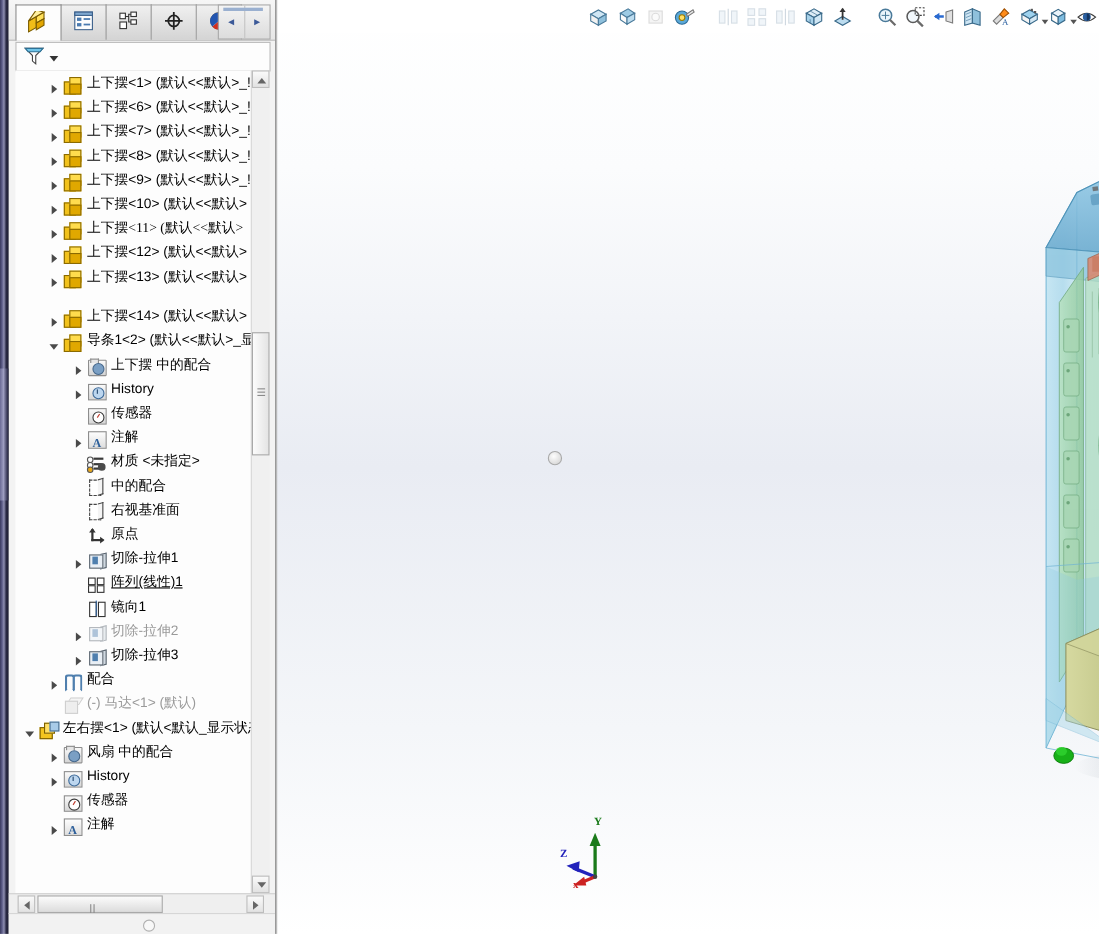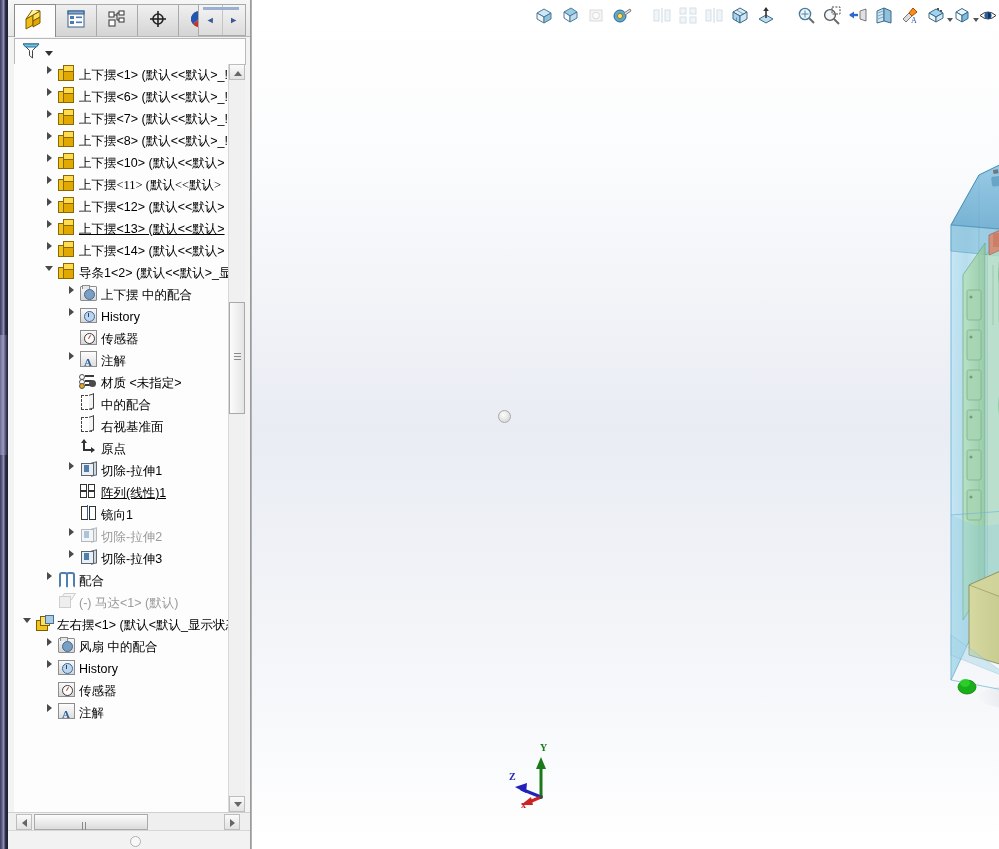--- a/index.html
+++ b/index.html
@@ -42,21 +42,21 @@
   .filterrow{position:absolute;left:14px;top:38px;width:230px;height:25px;
     background:#fdfdfd;border:1px solid #b9b9b9;}
   .funnel{position:absolute;left:6px;top:3px;}
   .fdrop{position:absolute;left:30px;top:12px;width:0;height:0;
     border-left:4px solid transparent;border-right:4px solid transparent;border-top:5px solid #333;}
 
   
   .treewrap{position:absolute;left:14px;top:64px;width:230px;height:748px;
     background:#fdfdfd;overflow:hidden;}
   .tree{position:absolute;left:0;top:0;width:216px;}
-  .row{height:22px;display:flex;align-items:flex-start;white-space:nowrap;
+  .row{height:22px;display:flex;align-items:flex-end;white-space:nowrap;
     font-size:12.5px;line-height:22px;}
   .arrow{width:11px;height:11px;margin-right:2px;flex:0 0 11px;position:relative;}
   .arrow.r::after{content:"";position:absolute;left:3px;top:2px;
     border-left:5px solid #4a4a4a;border-top:4px solid transparent;border-bottom:4px solid transparent;}
   .arrow.d::after{content:"";position:absolute;left:1px;top:4px;
     border-top:5px solid #4a4a4a;border-left:4px solid transparent;border-right:4px solid transparent;}
   .ico{width:18px;height:17px;margin-right:4px;flex:0 0 18px;position:relative;}
   .lbl{overflow:hidden;}
   .dim{color:#9a9a9a;}
   .dim .ico{opacity:.45;}
@@ -346,20 +346,31 @@
         </div>
         <div class="row" style="padding-left: 30px;">
           <span class="arrow r"></span>
           <span class="ico">
             <span class="i-part">
               <i class="a"></i>
               <i class="b"></i>
               <i class="c"></i>
             </span>
           </span>
+          <span class="lbl">上下摆&lt;9&gt;  (默认&lt;&lt;默认&gt;_!</span>
+        </div>
+        <div class="row" style="padding-left: 30px;">
+          <span class="arrow r"></span>
+          <span class="ico">
+            <span class="i-part">
+              <i class="a"></i>
+              <i class="b"></i>
+              <i class="c"></i>
+            </span>
+          </span>
           <span class="lbl">上下摆&lt;10&gt;  (默认&lt;&lt;默认&gt;</span>
         </div>
         <div class="row" style="padding-left: 30px; font-family: Liberation Serif, serif;">
           <span class="arrow r"></span>
           <span class="ico">
             <span class="i-part">
               <i class="a"></i>
               <i class="b"></i>
               <i class="c"></i>
             </span>
@@ -370,32 +381,32 @@
           <span class="arrow r"></span>
           <span class="ico">
             <span class="i-part">
               <i class="a"></i>
               <i class="b"></i>
               <i class="c"></i>
             </span>
           </span>
           <span class="lbl">上下摆&lt;12&gt;  (默认&lt;&lt;默认&gt;</span>
         </div>
-        <div class="row" style="padding-left: 30px; text-decoration: underline;">
+        <div class="row" style="padding-left: 30px;">
           <span class="arrow r"></span>
           <span class="ico">
             <span class="i-part">
               <i class="a"></i>
               <i class="b"></i>
               <i class="c"></i>
             </span>
           </span>
           <span class="lbl">上下摆&lt;13&gt;  (默认&lt;&lt;默认&gt;</span>
         </div>
-        <div class="row" style="padding-left: 30px;">
+        <div class="row" style="padding-left: 30px; margin-top: 14px;">
           <span class="arrow r"></span>
           <span class="ico">
             <span class="i-part">
               <i class="a"></i>
               <i class="b"></i>
               <i class="c"></i>
             </span>
           </span>
           <span class="lbl">上下摆&lt;14&gt;  (默认&lt;&lt;默认&gt;</span>
         </div>

